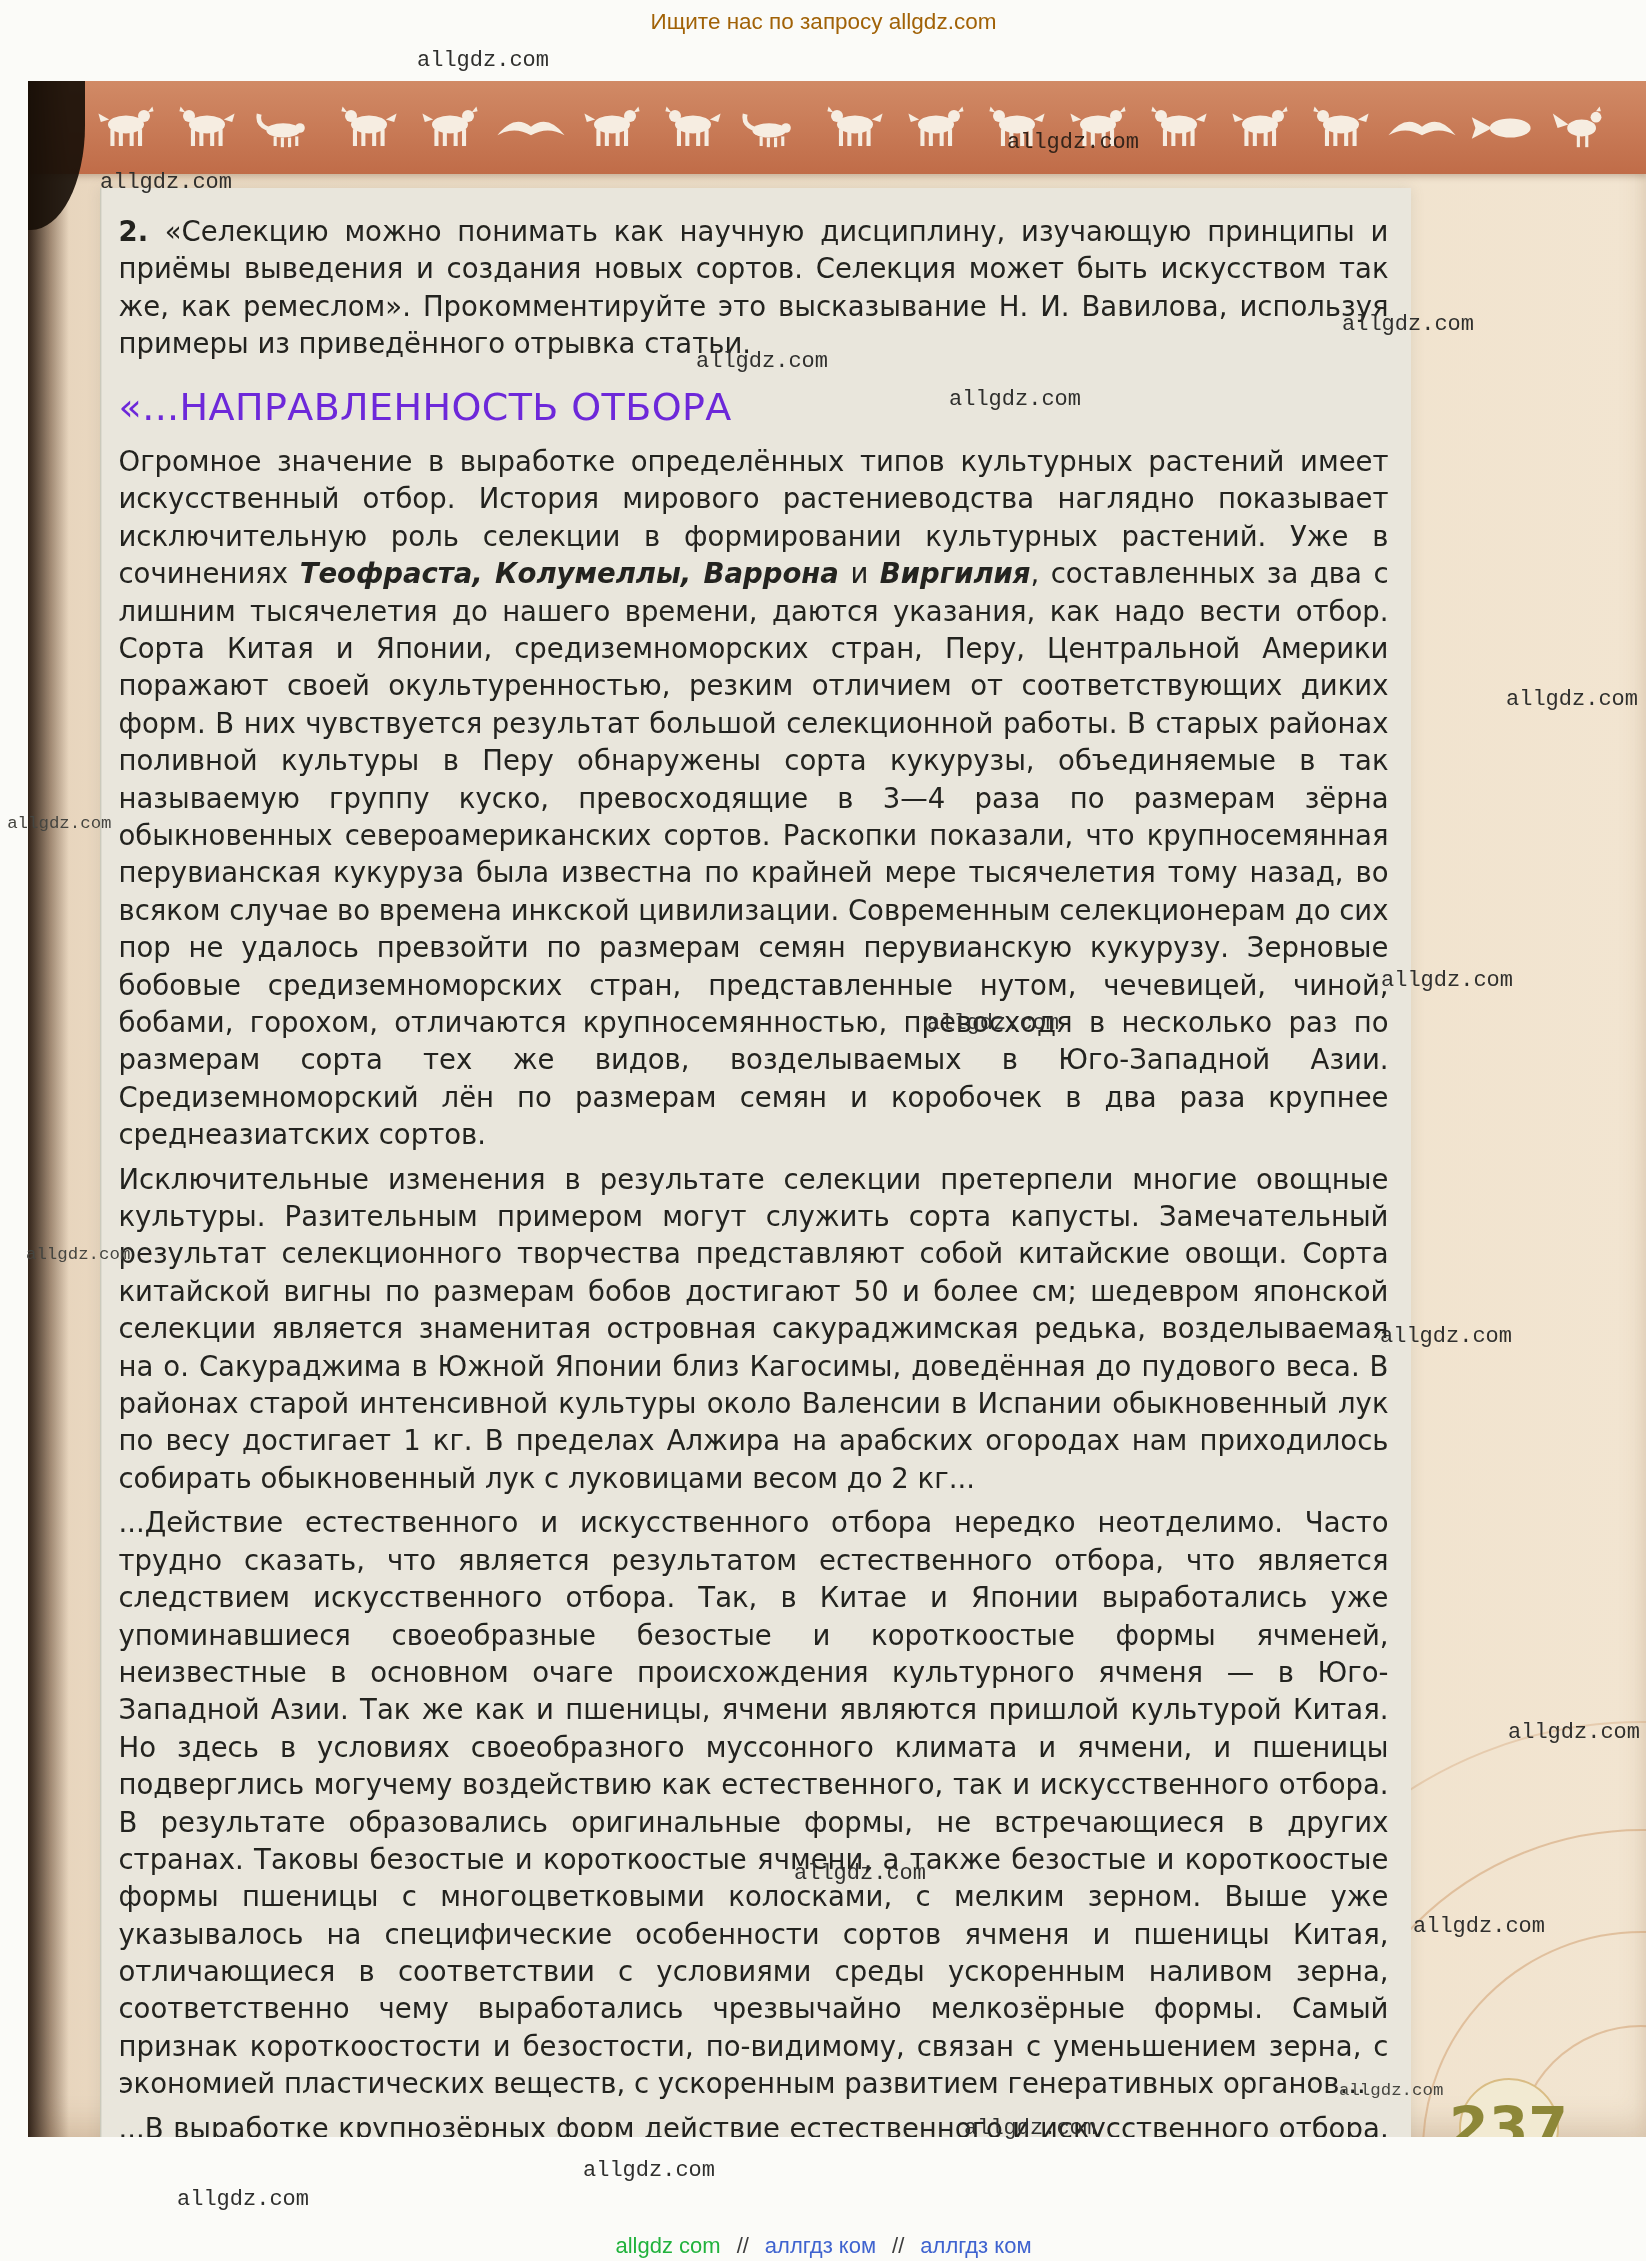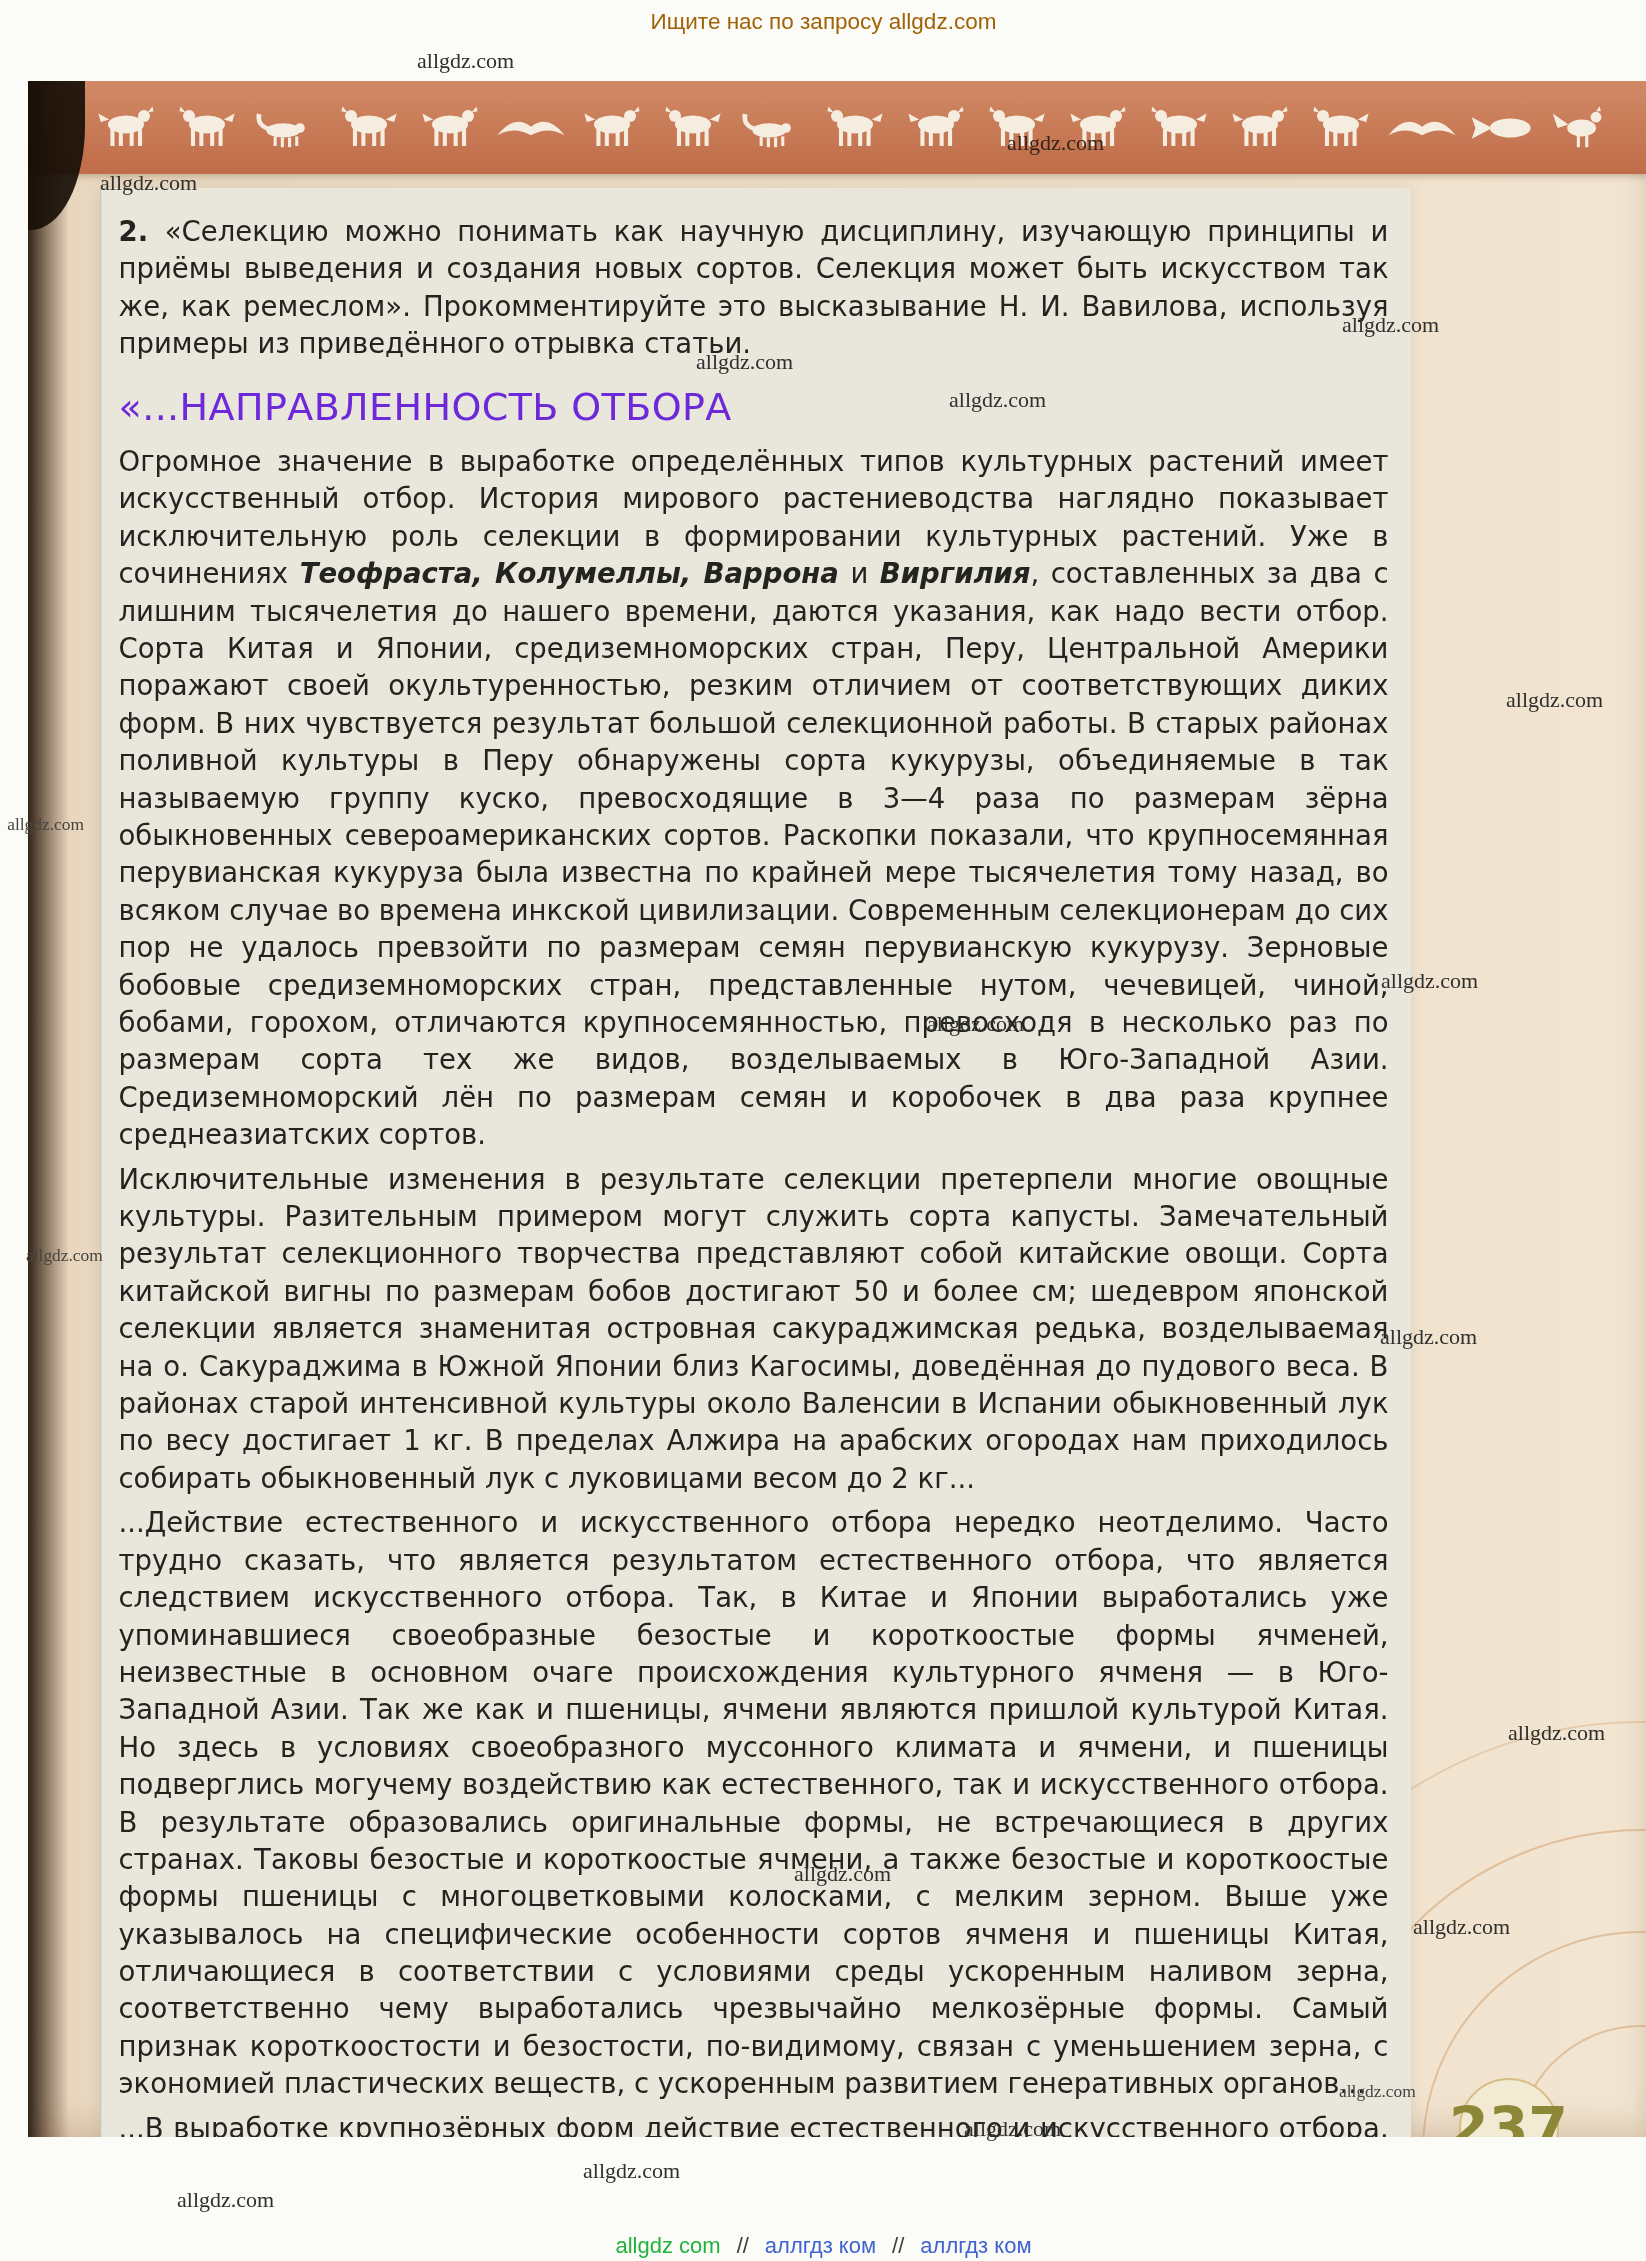--- a/index.html
+++ b/index.html
@@ -61,21 +61,21 @@
   .arc3{left:1293px;top:1748px;width:638px;height:638px;}
   .arc4{left:1184px;top:1640px;width:855px;height:855px;border-color:rgba(200,140,85,0.28);}
   .page-number{
     position:absolute;left:1431px;top:1997px;width:96px;height:96px;z-index:5;
     border:2.9px solid #d9bc84;border-radius:50%;background:#f2ead2;
     display:flex;align-items:center;justify-content:center;
     font-size:57px;font-weight:bold;color:#8d8738;
   }
   
   .watermark{
-    position:absolute;z-index:9;font-family:Liberation Serif, serif;
+    position:absolute;z-index:9;font-family:Liberation Mono, monospace;
     font-size:22px;color:#2f2f2d;white-space:nowrap;
   }
   .wm-small{font-size:17.4px;color:#454540;}
   
   .footer{
     position:absolute;left:0;right:0;top:2233px;text-align:center;z-index:8;
     font-size:22px;font-family:"Liberation Sans", sans-serif;
   }
   .fp{margin:0 8px;}
   .fp-green{color:#21b23c;}

